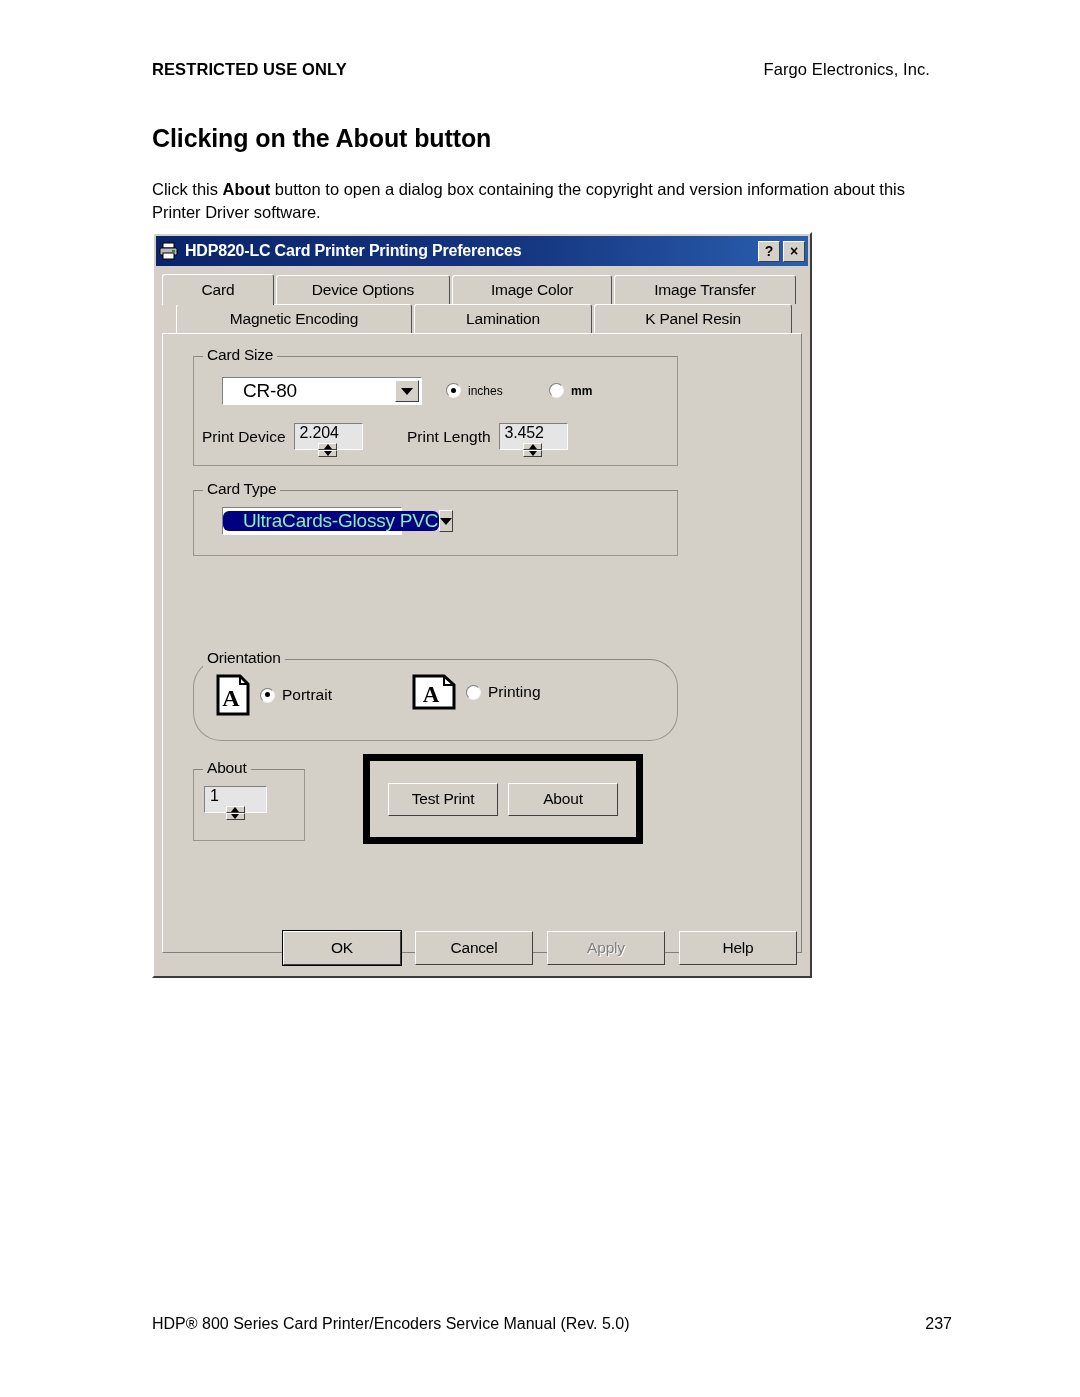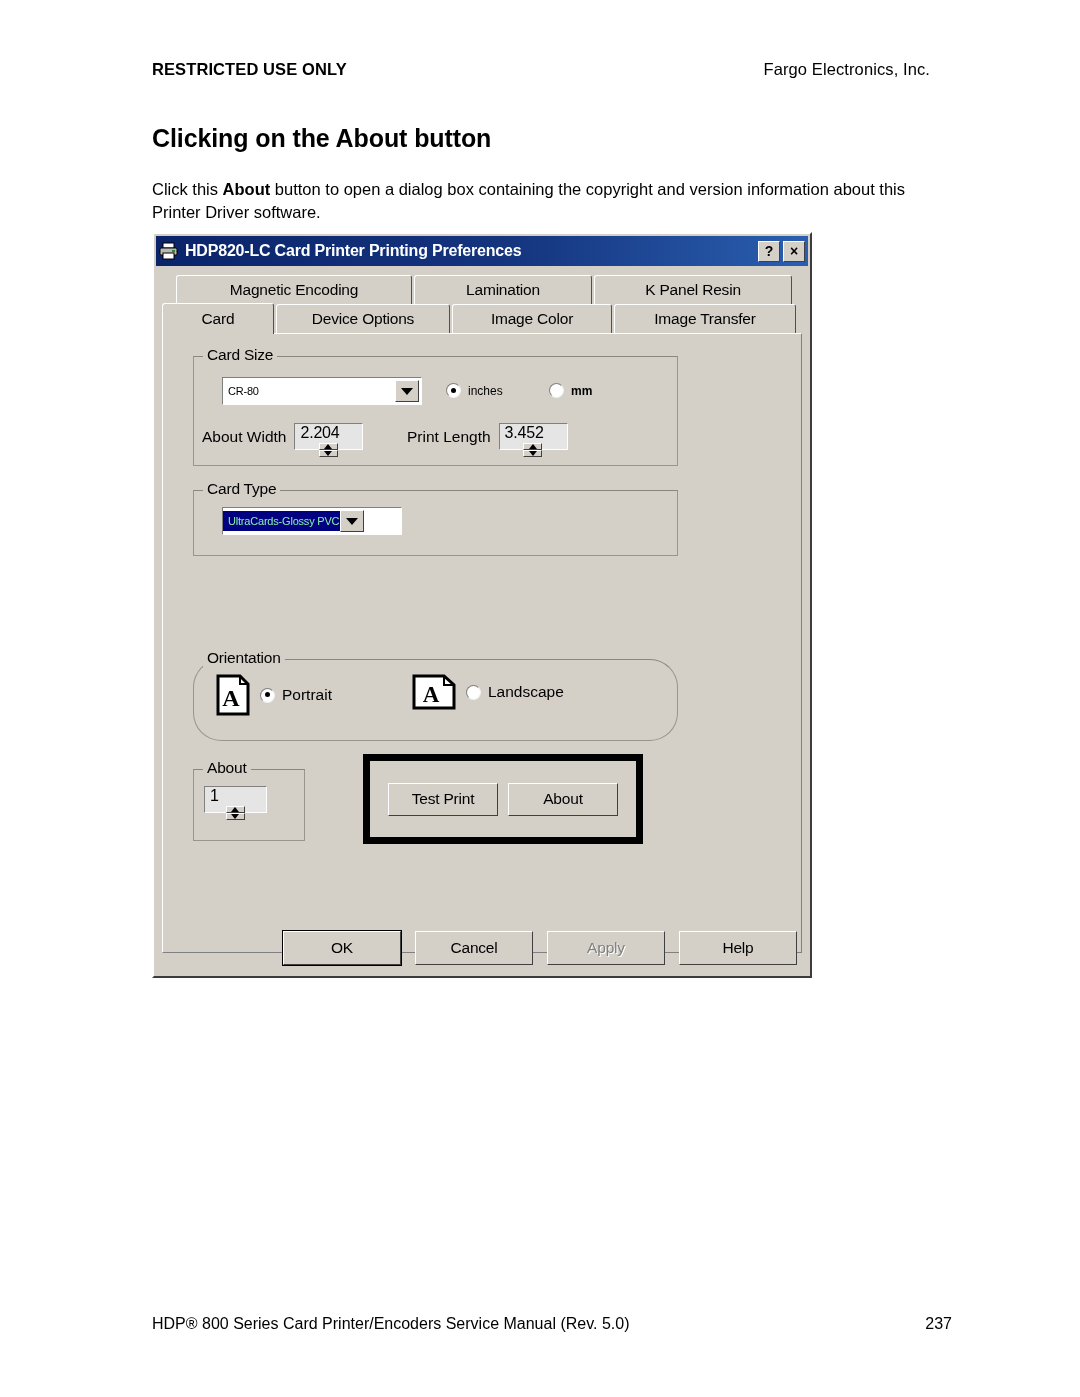--- a/index.html
+++ b/index.html
@@ -190,25 +190,26 @@
   .combo {
     position: absolute;
     display: flex;
     align-items: stretch;
     height: 28px;
     background: #ffffff;
   }
   .combo .cb-text {
     flex: 1;
     display: flex; align-items: center;
-    padding-left: 5px;
-    font-size: 11px;
+    padding-left: 20px;
+    font-size: 19px;
     white-space: nowrap;
     overflow: hidden;
     letter-spacing: -0.2px;
+    border-radius: 6px;
   }
   .combo .cb-text.selected {
     background: #000080;
     color: #86efac;
     align-self: center;
     height: 20px;
     flex: 0 0 auto;
     padding-right: 1px;
   }
   .cb-arrow {
@@ -389,31 +390,31 @@
       </svg>
     </span>
     <span class="title-text">HDP820-LC Card Printer Printing Preferences</span>
     <span class="tb-btns">
       <span class="tb-btn">?</span>
       <span class="tb-btn">×</span>
     </span>
   </div>
 
   <div class="tabstrip">
-    <div class="tabrow row1">
-      <div class="tab t-magenc">Magnetic Encoding</div>
-      <div class="tab t-lam">Lamination</div>
-      <div class="tab t-kpanel">K Panel Resin</div>
-    </div>
     <div class="tabrow row2">
       <div class="tab t-card active">Card</div>
       <div class="tab t-devopt">Device Options</div>
       <div class="tab t-imgcol">Image Color</div>
       <div class="tab t-imgtr">Image Transfer</div>
     </div>
+    <div class="tabrow row1">
+      <div class="tab t-magenc">Magnetic Encoding</div>
+      <div class="tab t-lam">Lamination</div>
+      <div class="tab t-kpanel">K Panel Resin</div>
+    </div>
   </div>
 
   <div class="tabpage">
 
     <div class="group g-cardsize">
       <span class="group-label">Card Size</span>
 
       <div class="combo sunken cs-combo">
         <span class="cb-text">CR-80</span>
         <span class="cb-arrow">
@@ -424,21 +425,21 @@
       <div class="radio-grp r-inches">
         <span class="radio on"></span>
         <span>inches</span>
       </div>
       <div class="radio-grp r-mm">
         <span class="radio"></span>
         <span>mm</span>
       </div>
 
       <div class="field-row fr-width">
-        <span>About Width</span>
+        <span>Print Device</span>
         <span class="spin w-num">
           <span class="sp-val">2.204</span>
           <span class="sp-btns">
             <span class="sp-b">
                 <span class="tri-up"></span>
               </span>
             <span class="sp-b">
                 <span class="tri-dn"></span>
               </span>
           </span>
@@ -491,21 +492,21 @@
       <div class="orient-item oi-landscape">
         <span class="page-glyph">
           <svg width="44" height="36" viewBox="0 0 44 36" xmlns="http://www.w3.org/2000/svg">
             <path d="M2 2 H32 L42 11 V34 H2 Z" fill="#ffffff" stroke="#000" stroke-width="3"></path>
             <path d="M32 2 V11 H42" fill="none" stroke="#000" stroke-width="2"></path>
             <text x="19" y="28" font-family="'Liberation Serif', serif" font-size="23" font-weight="bold" text-anchor="middle" fill="#000">A</text>
           </svg>
         </span>
         <span class="orient-radio">
           <span class="radio"></span>
-          <span>Landscape</span>
+          <span>Printing</span>
         </span>
       </div>
     </div>
 
     <div class="group g-copies">
       <span class="group-label">About</span>
       <span class="spin w-copies copies-spin">
         <span class="sp-val">1</span>
         <span class="sp-btns">
           <span class="sp-b">

